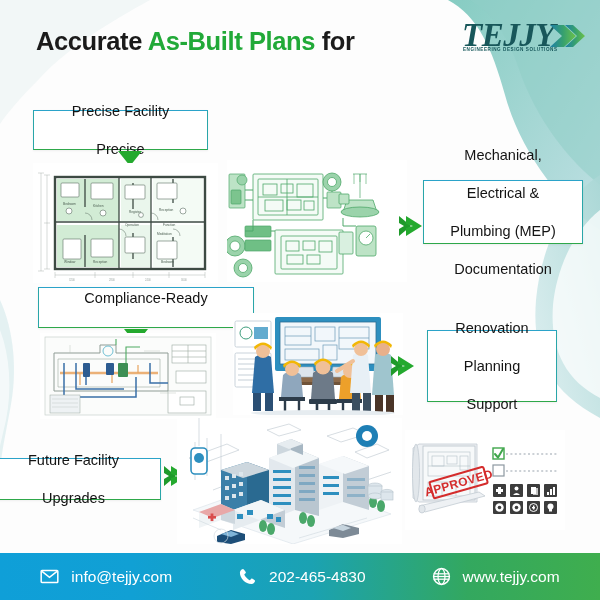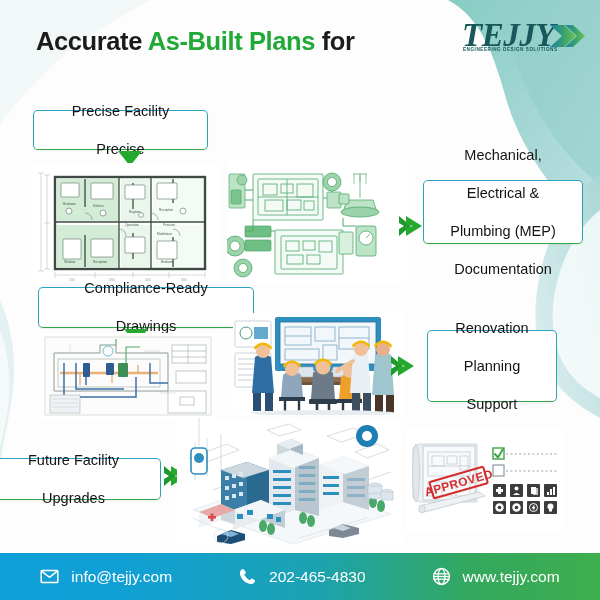--- a/index.html
+++ b/index.html
@@ -26,21 +26,21 @@
   .logo{position:absolute;left:462px;top:22px;width:124px;height:40px;}
   .logo-word{position:absolute;left:0;top:0;font-family:"Liberation Serif", serif;
     font-style:italic;font-weight:bold;font-size:33px;letter-spacing:-0.5px;
     color:#18575a;line-height:26px;}
   .logo-sub{position:absolute;left:1px;top:25px;font-size:4.6px;font-weight:bold;
     letter-spacing:0.55px;color:#17585b;white-space:nowrap;}
   .logo-chev{position:absolute;left:86px;top:1px;width:38px;height:26px;}
 
   
   .cbox{position:absolute;box-sizing:border-box;
-    background:#ffffff;border-radius:5px;
+    background:#ffffff;border-radius:0;
     border:1.6px solid #2ba3c9;
     border-bottom-color:#2ea84a;border-left-color:#29a6a9;border-right-color:#29a6a9;
     display:flex;align-items:center;justify-content:center;text-align:center;
     color:#141414;font-size:14.5px;line-height:19px;
     box-shadow:0 1px 2px rgba(0,0,0,.06);}
   .cbox span{display:block;padding:0 6px;}
 
   #box-precise{left:33px;top:110px;width:175px;height:40px;}
   #box-compliance{left:38px;top:287px;width:216px;height:41px;}
   #box-future{left:-14px;top:458px;width:175px;height:42px;}
@@ -313,21 +313,20 @@
       <span>Mechanical,</span><br>
       <span>Electrical &amp;</span><br>
       <span>Plumbing (MEP)</span><br>
       <span>Documentation</span>
     </span>
   </div>
 
   <div class="cbox" id="box-compliance">
     <span>
       <span>Compliance-Ready</span><br>
-      <span>Drawings</span>
     </span>
   </div>
   <svg class="arrow" id="arr-2" width="26" height="18" viewBox="0 0 26 18">
     <path d="M1 1 L13 16 L25 1 L19 1 L13 9 L7 1 Z" fill="#24a92e"></path>
     <path d="M5 1 L13 12 L21 1 Z" fill="#24a92e"></path>
   </svg>
 
   <div class="panel" id="img-compliance">
     <svg viewBox="0 0 176 86">
       <rect x="0" y="0" width="176" height="86" fill="#ffffff"></rect>

